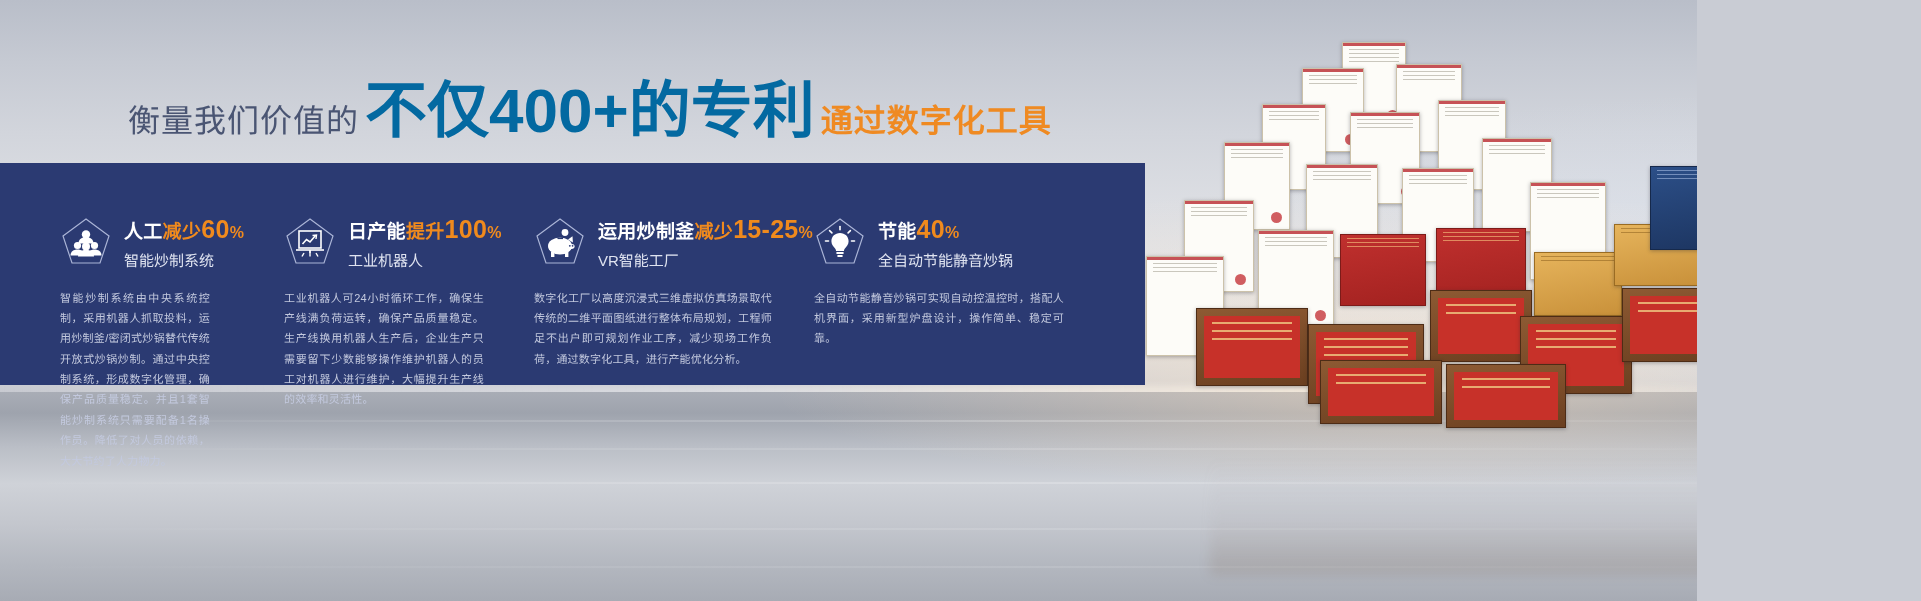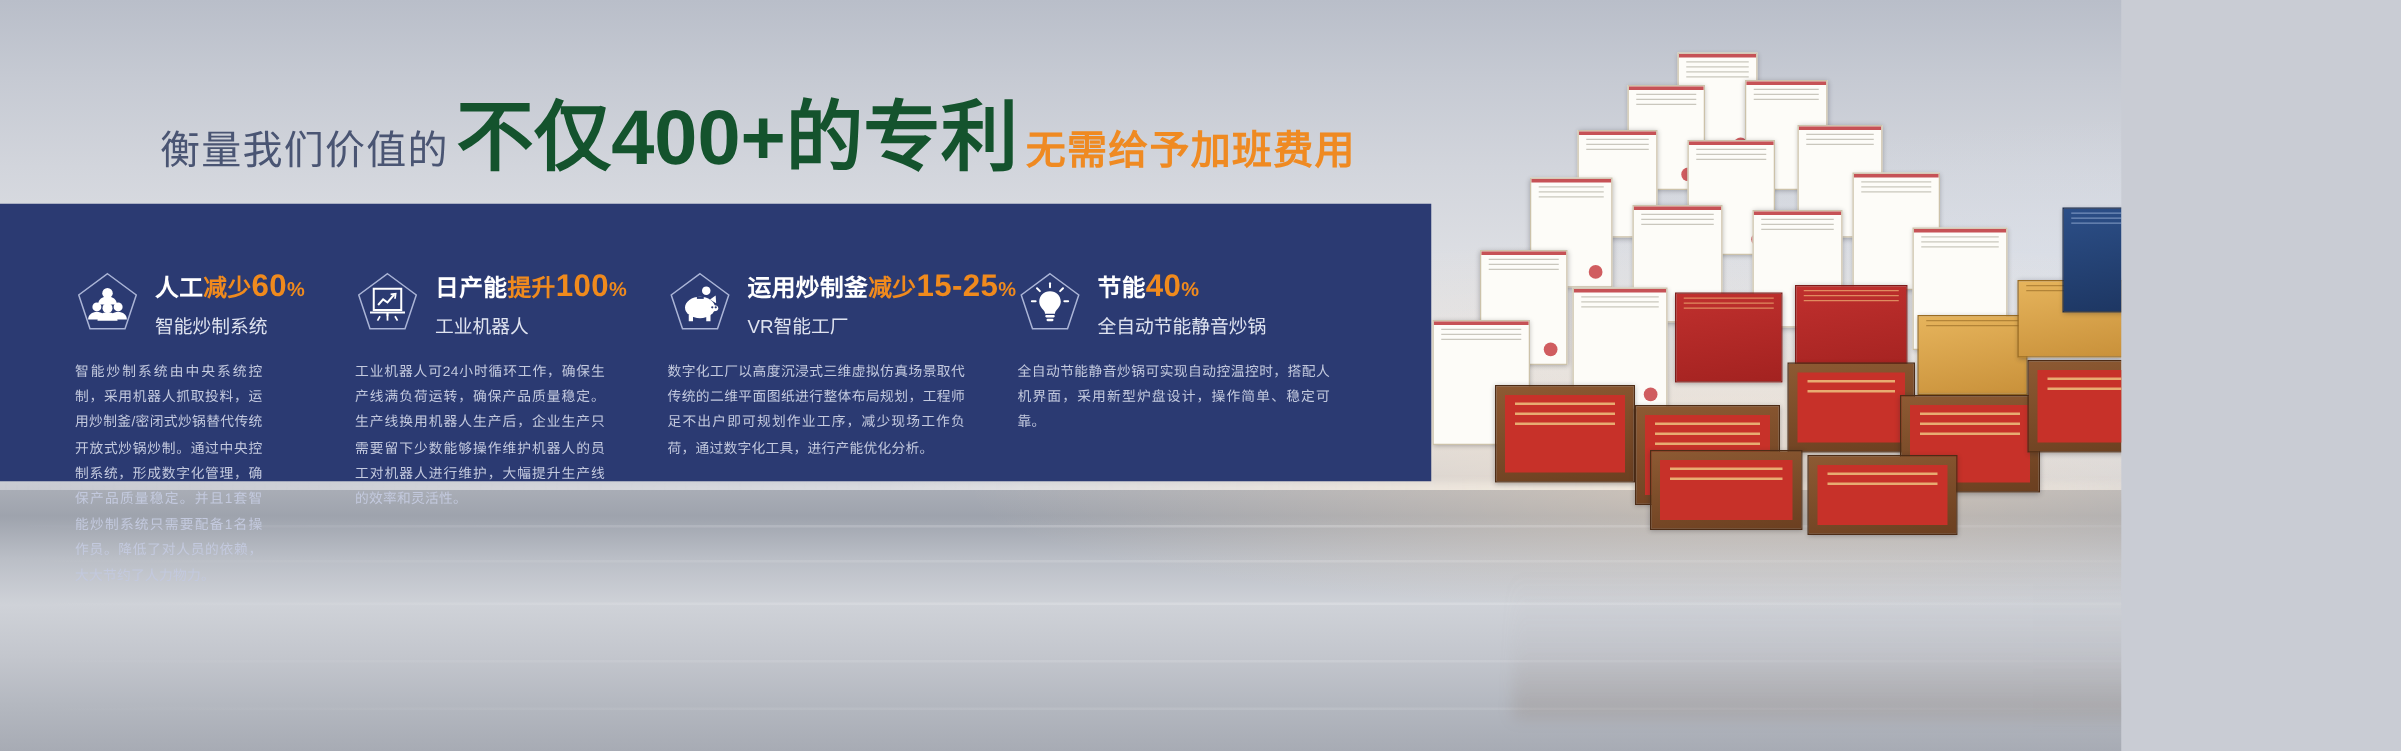--- a/index.html
+++ b/index.html
@@ -37,21 +37,21 @@
 
   
   .headline{
     position:absolute;left:128px;top:80px;
     display:flex;align-items:baseline;white-space:nowrap;
   }
   .hl-soft{
     font-size:32px;color:#4a5573;letter-spacing:1px;font-weight:400;
   }
   .hl-strong{
-    font-size:62px;font-weight:bold;color:#14532d;letter-spacing:0px;
+    font-size:62px;font-weight:bold;color:#0369a1;letter-spacing:0px;
     line-height:1;margin:0 6px;
   }
   .hl-accent{
     font-size:32px;font-weight:bold;color:#ef8a22;letter-spacing:1px;
   }
 
   
   .panel{
     position:absolute;left:0;top:163px;width:1145px;height:222px;
     background:#2b3a72;
@@ -313,21 +313,21 @@
         <div class="c-line"></div>
         <div class="c-line"></div>
         <div class="c-line"></div>
       </div>
   </div>
   <div class="reflection"></div>
 
   <div class="headline">
     <span class="hl-soft">衡量我们价值的</span>
     <span class="hl-strong">不仅400+的专利</span>
-    <span class="hl-accent">无需给予加班费用</span>
+    <span class="hl-accent">通过数字化工具</span>
   </div>
 
   <div class="panel"></div>
   <div class="panel-inner">
 
     <div class="feature f1">
       <div class="f-head">
         <div class="hexwrap">
           <svg width="52" height="52" viewBox="0 0 52 52">
             <polygon points="26,3 49,20 40,47 12,47 3,20" fill="none" stroke="#aab4d6" stroke-width="1.2"></polygon>

